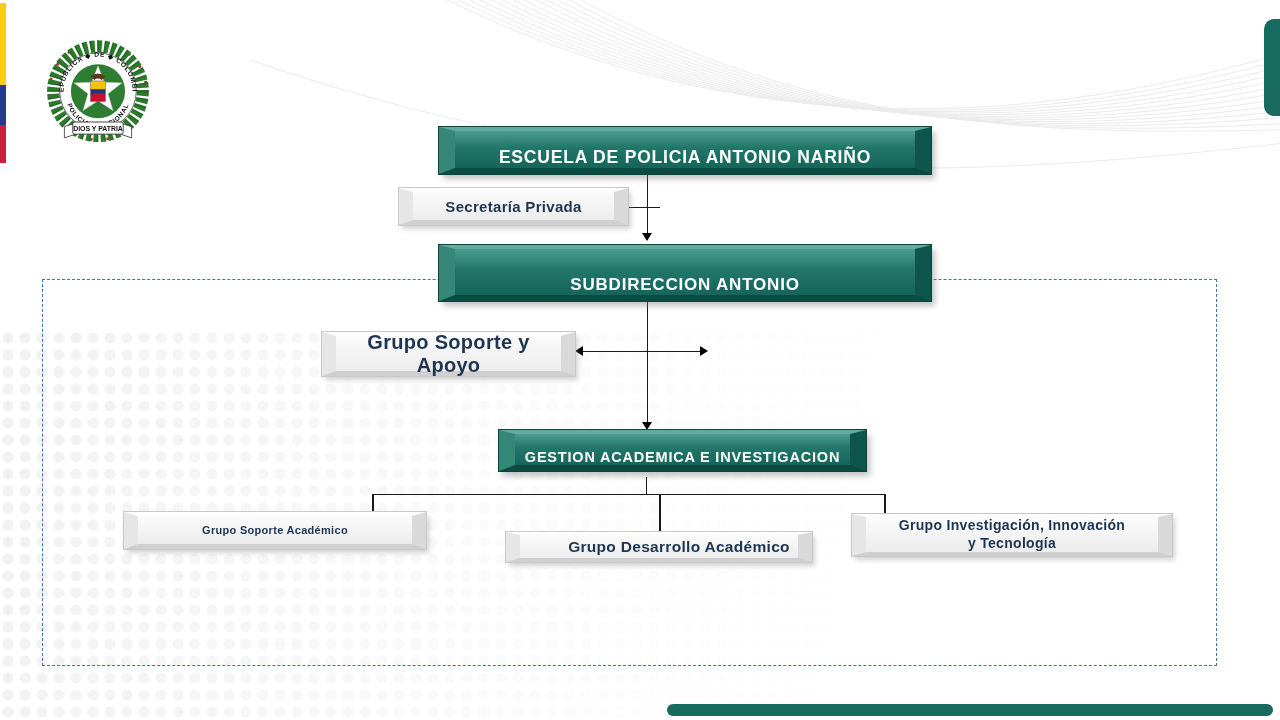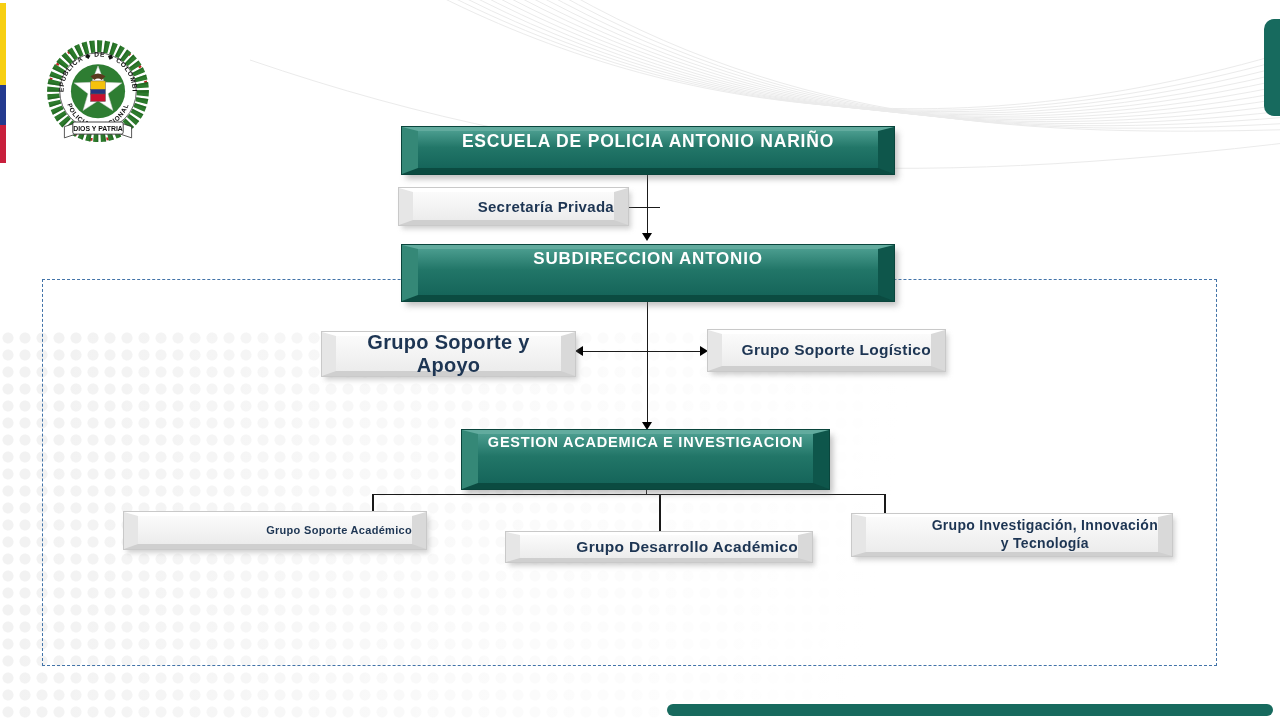--- a/index.html
+++ b/index.html
@@ -42,44 +42,45 @@
   .hline,.vline{position:absolute;background:#1a1a1a;z-index:2;}
   .hline{height:1.5px;}
   .vline{width:1.5px;}
   .arr{position:absolute;width:0;height:0;z-index:2;}
   .arr.down{border-left:5px solid transparent;border-right:5px solid transparent;border-top:8px solid #000;}
   .arr.left{border-top:5px solid transparent;border-bottom:5px solid transparent;border-right:8px solid #000;}
   .arr.right{border-top:5px solid transparent;border-bottom:5px solid transparent;border-left:8px solid #000;}
   
   .teal-box{
     position:absolute;box-sizing:border-box;z-index:3;
-    display:flex;align-items:flex-start;justify-content:center;text-align:center;
+    display:flex;align-items:flex-end;justify-content:center;text-align:center;
     color:#fff;font-weight:700;letter-spacing:.8px;
     background:linear-gradient(180deg,#4a9c8e 0%,#227668 45%,#15655a 100%);
     border-style:solid;border-width:4px 16px 6px 16px;
     border-color:#62ab9e #0e564b #0b4b41 #358877;
     box-shadow:0 0 0 1px #0a453c,4px 5px 6px rgba(120,120,120,.45);
+    margin-left:37px;
   }
   .gray-box{
     position:absolute;box-sizing:border-box;z-index:3;
-    display:flex;align-items:center;justify-content:flex-end;text-align:center;
+    display:flex;align-items:center;justify-content:center;text-align:center;
     color:#1d3553;font-weight:700;letter-spacing:.3px;
     background:linear-gradient(180deg,#fbfbfb,#ececec);
     border-style:solid;border-width:4px 14px 5px 14px;
     border-color:#ffffff #d9d9d9 #cfcfcf #e6e6e6;
     box-shadow:0 0 0 1px #c9c9c9,3px 4px 5px rgba(140,140,140,.4);
   }
   .pre{white-space:pre-line;line-height:1.25;}
   
   .n-escuela{left:402px;top:127px;width:492px;height:47px;font-size:17.5px;}
   .n-secretaria{left:399px;top:188px;width:229px;height:37px;font-size:15px;}
   .n-subdireccion{left:402px;top:245px;width:492px;height:56px;font-size:17px;}
   .n-apoyo{left:322px;top:332px;width:253px;height:44px;font-size:20px;}
   .n-logistico{left:708px;top:330px;width:237px;height:41px;font-size:15.5px;}
-  .n-gestion{left:462px;top:430px;width:367px;height:59px;font-size:14.5px;}
+  .n-gestion{left:462px;top:430px;width:367px;height:41px;font-size:14.5px;}
   .n-soporte-acad{left:124px;top:512px;width:302px;height:37px;font-size:11px;}
   .n-desarrollo{left:506px;top:532px;width:306px;height:30px;font-size:15.5px;border-width:3px 14px 4px 14px;padding-left:40px;}
   .n-investigacion{left:852px;top:514px;width:320px;height:42px;font-size:14px;border-width:3px 14px 4px 14px;}
 </style>
 </head>
 <body>
 
 <div class="stage">
 
   <svg class="swirls" viewBox="0 0 1280 190" preserveAspectRatio="none">
@@ -164,23 +165,20 @@
   </div>
 
   <div class="teal-box n-subdireccion">
     <span>SUBDIRECCION ANTONIO</span>
   </div>
 
   <div class="gray-box n-apoyo">
     <span>Grupo Soporte y Apoyo</span>
   </div>
 
-  <div class="gray-box n-logistico">
-    <span>Grupo Soporte Logístico</span>
-  </div>
 
   <div class="teal-box n-gestion">
     <span>GESTION ACADEMICA E INVESTIGACION</span>
   </div>
 
   <div class="gray-box n-soporte-acad">
     <span>Grupo Soporte Académico</span>
   </div>
 
   <div class="gray-box n-desarrollo">

